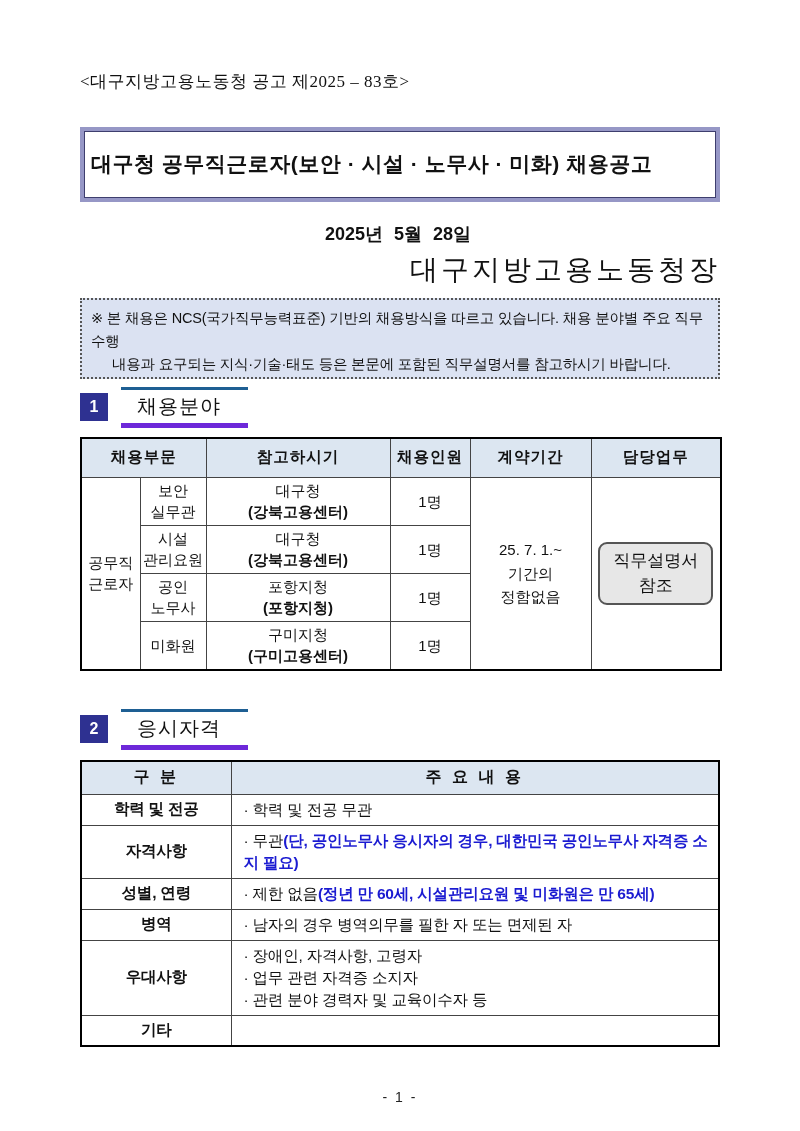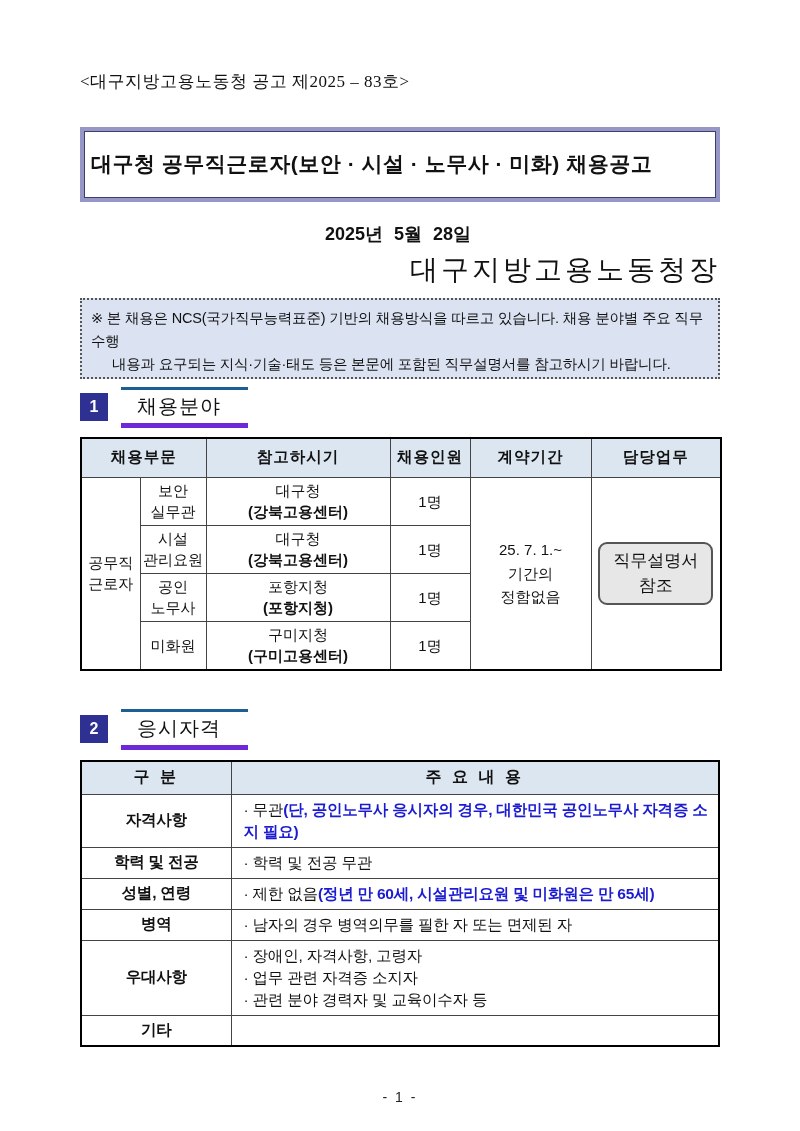--- a/index.html
+++ b/index.html
@@ -188,29 +188,29 @@
         <col>
     </colgroup>
     <thead>
       <tr>
         <th>구  분</th>
         <th>주 요 내 용</th>
       </tr>
     </thead>
     <tbody>
         <tr>
+          <td class="label-cell">학력 및 전공</td>
+          <td class="content-cell">
+            <div class="content-line"><span>· 학력 및 전공 무관</span></div>
+          </td>
+        </tr>
+        <tr>
           <td class="label-cell">자격사항</td>
           <td class="content-cell">
             <div class="content-line"><span>· 무관</span><span class="blue">(단, 공인노무사 응시자의 경우, 대한민국 공인노무사 자격증 소지 필요)</span></div>
-          </td>
-        </tr>
-        <tr>
-          <td class="label-cell">학력 및 전공</td>
-          <td class="content-cell">
-            <div class="content-line"><span>· 학력 및 전공 무관</span></div>
           </td>
         </tr>
         <tr>
           <td class="label-cell">성별, 연령</td>
           <td class="content-cell">
             <div class="content-line"><span>· 제한 없음</span><span class="blue">(정년 만 60세, 시설관리요원 및 미화원은 만 65세)</span></div>
           </td>
         </tr>
         <tr>
           <td class="label-cell">병역</td>

